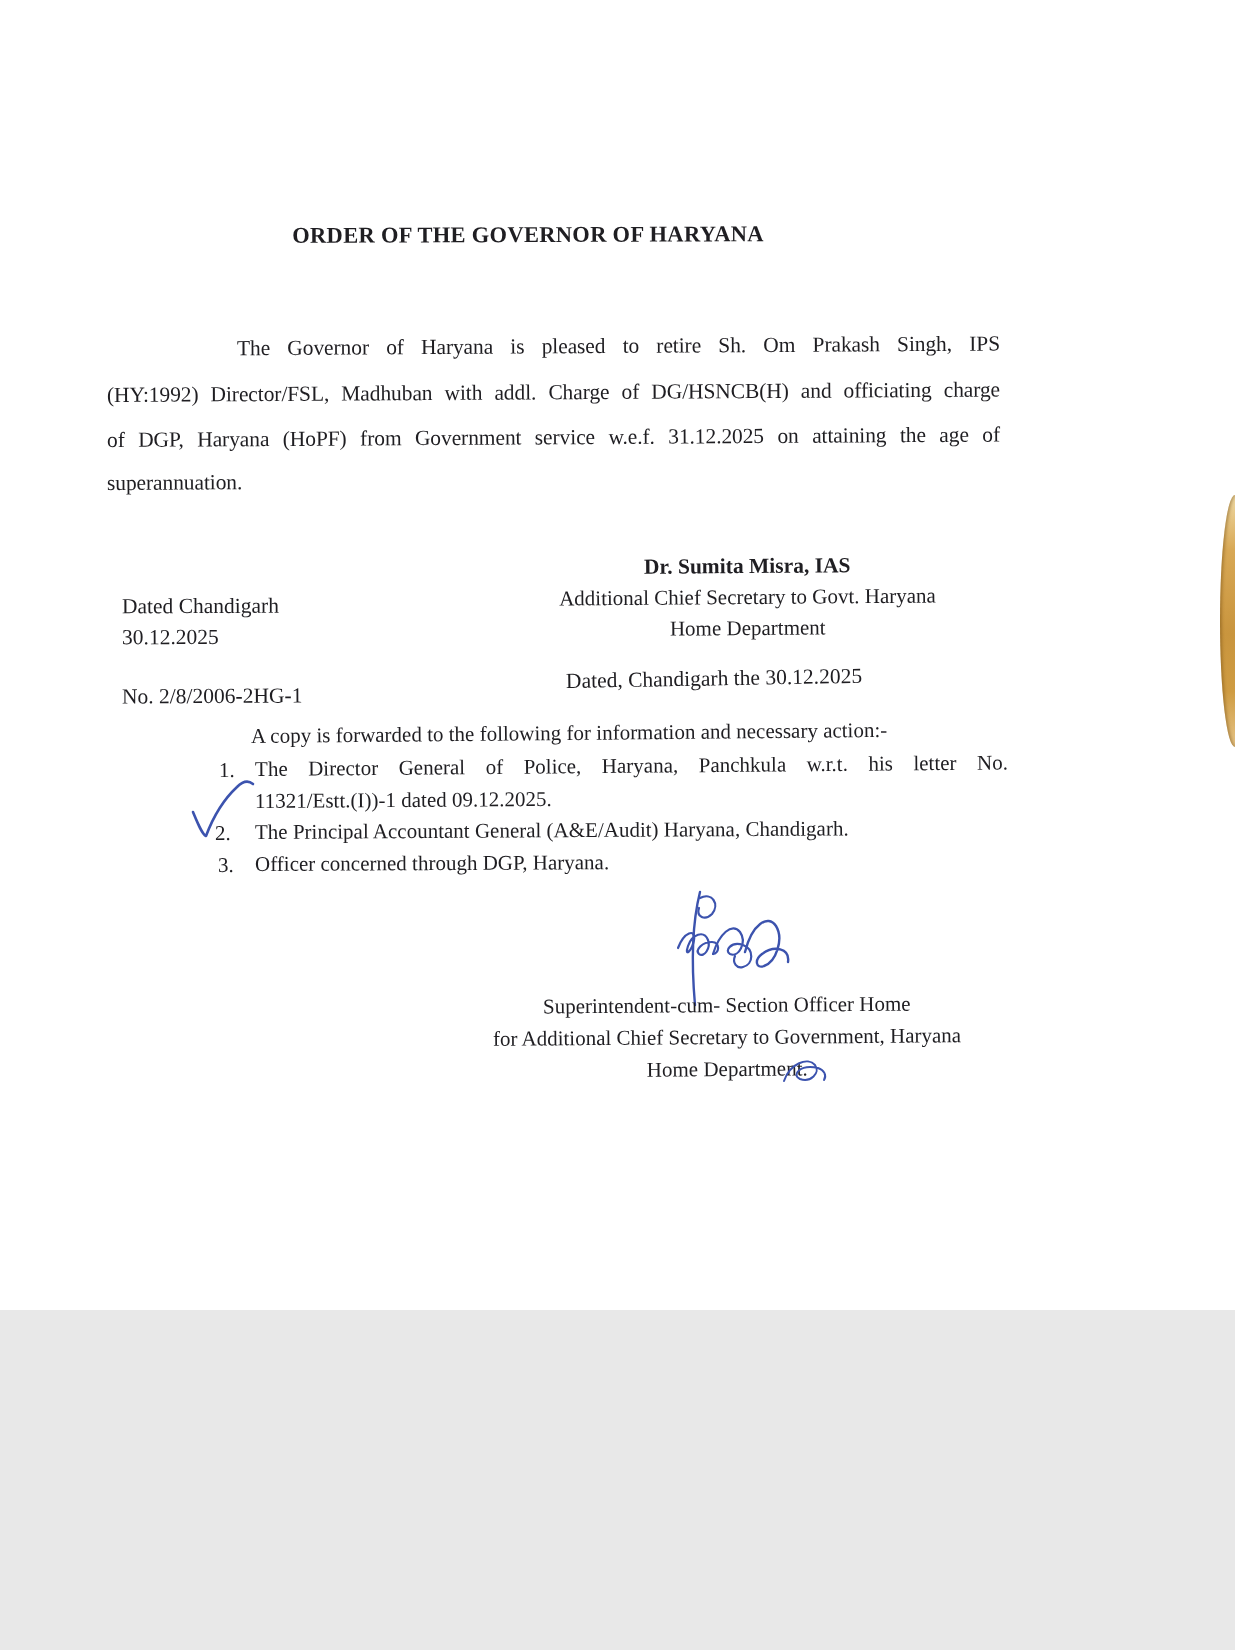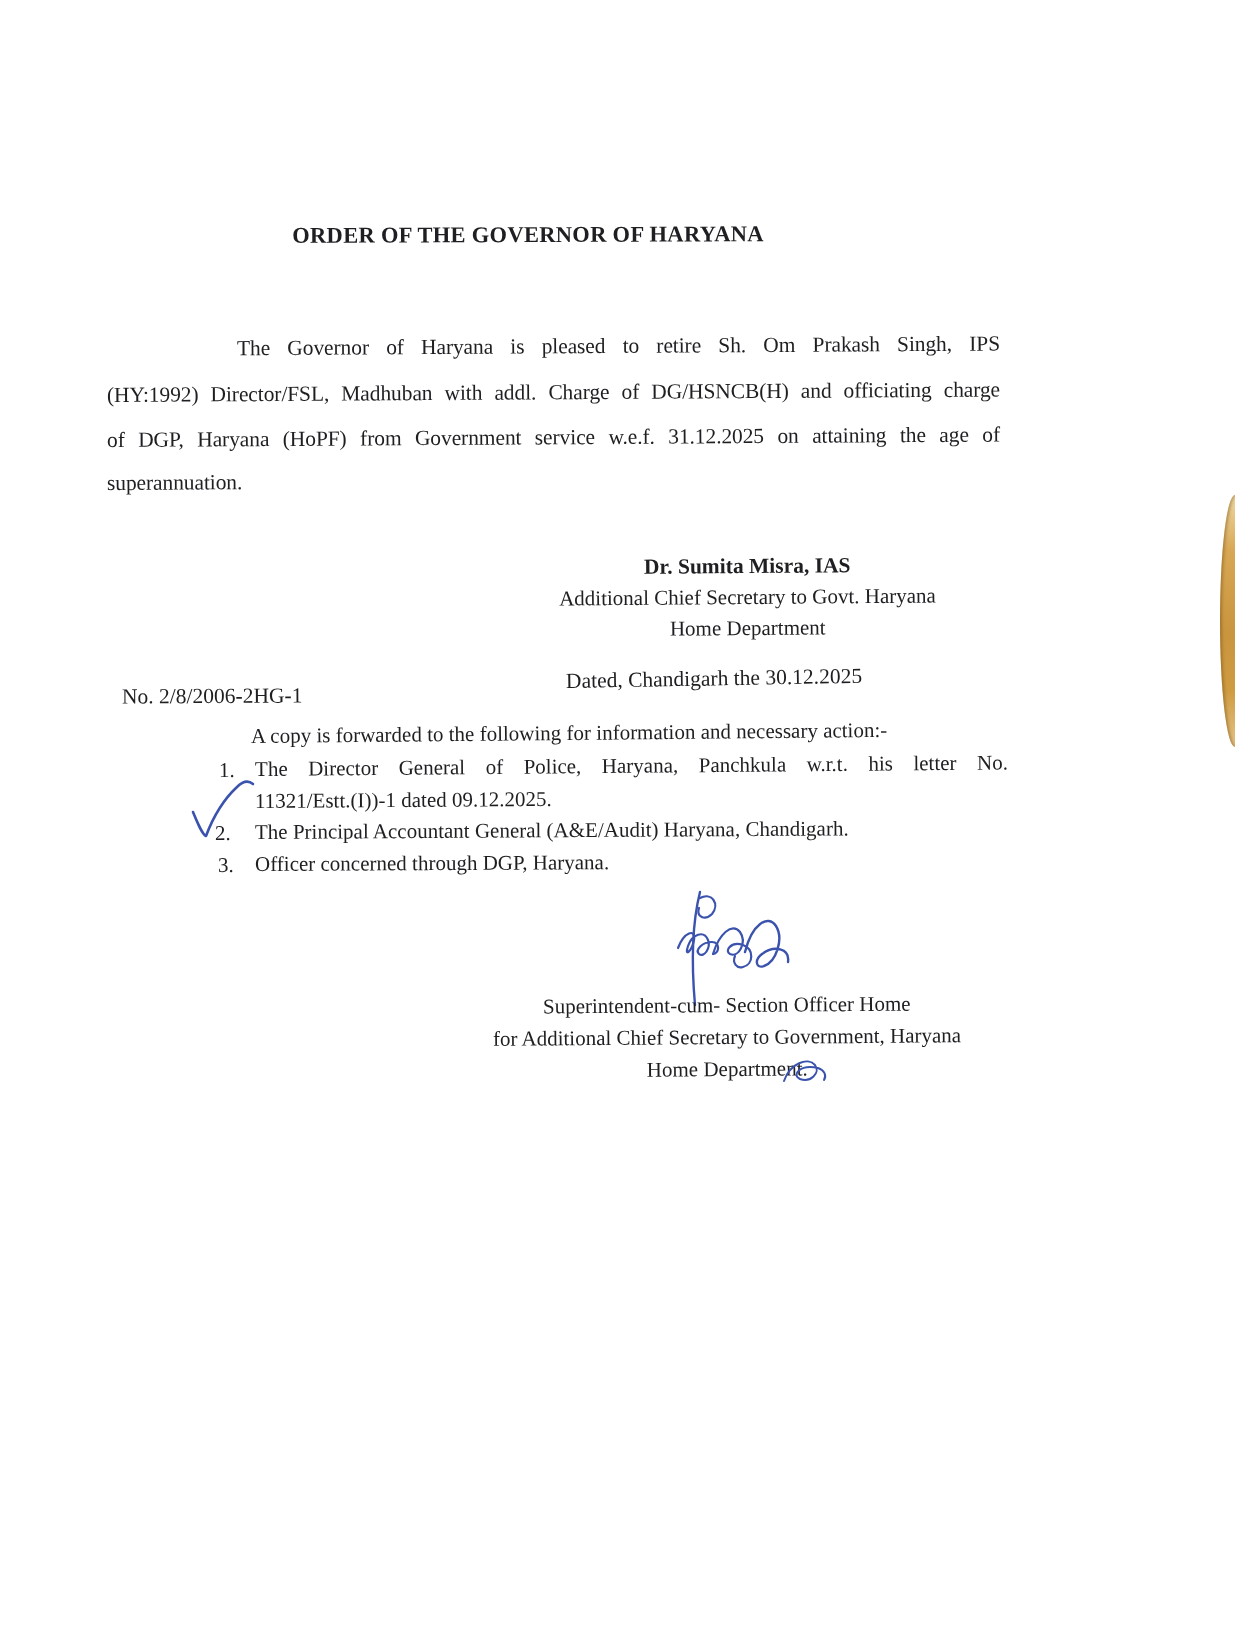--- a/index.html
+++ b/index.html
@@ -1,17 +1,17 @@
 <!DOCTYPE html>
 <html><head>
 <meta charset="utf-8">
 <style>
   html,body{margin:0;padding:0;background:#e8e8e8;}
   .page{
-    position:relative;width:1235px;height:1650px;margin:0 auto;
+    position:relative;width:1235px;height:1310px;margin:0 auto;
     background:#ffffff;overflow:hidden;
     font-family:"Liberation Serif","DejaVu Serif",serif;
     color:#1f1e22;
   }
   .abs{position:absolute;}
   .nw{white-space:nowrap;}
   .doc-title{
     top:222px;left:0;width:1056px;text-align:center;
     font-weight:bold;font-size:22.5px;letter-spacing:.3px;
     transform:rotate(-0.2deg);
@@ -71,20 +71,24 @@
   <div class="abs bline bl2">(HY:1992) Director/FSL, Madhuban with addl. Charge of DG/HSNCB(H) and officiating charge</div>
   <div class="abs bline bl3">of DGP, Haryana (HoPF) from Government service w.e.f. 31.12.2025 on attaining the age of</div>
   <div class="abs bline bl4">superannuation.</div>
 
   <div class="abs officer">
     <div class="name nw">Dr. Sumita Misra, IAS</div>
     <div class="nw">Additional Chief Secretary to Govt. Haryana</div>
     <div class="nw">Home Department</div>
   </div>
 
+  <div class="abs dated-left">
+    <div class="nw">Dated Chandigarh</div>
+    <div class="nw">30.12.2025</div>
+  </div>
 
   <div class="abs ref-no nw">No. 2/8/2006-2HG-1</div>
 
   <div class="abs dated-right nw">Dated, Chandigarh the 30.12.2025</div>
 
   <div class="abs copy-intro nw">A copy is forwarded to the following for information and necessary action:-</div>
 
   <span class="abs li-num n1">1.</span>
   <div class="abs li-text t1a">The Director General of Police, Haryana, Panchkula w.r.t. his letter No.</div>
   <div class="abs li-text t1b nw">11321/Estt.(I))-1 dated 09.12.2025.</div>

